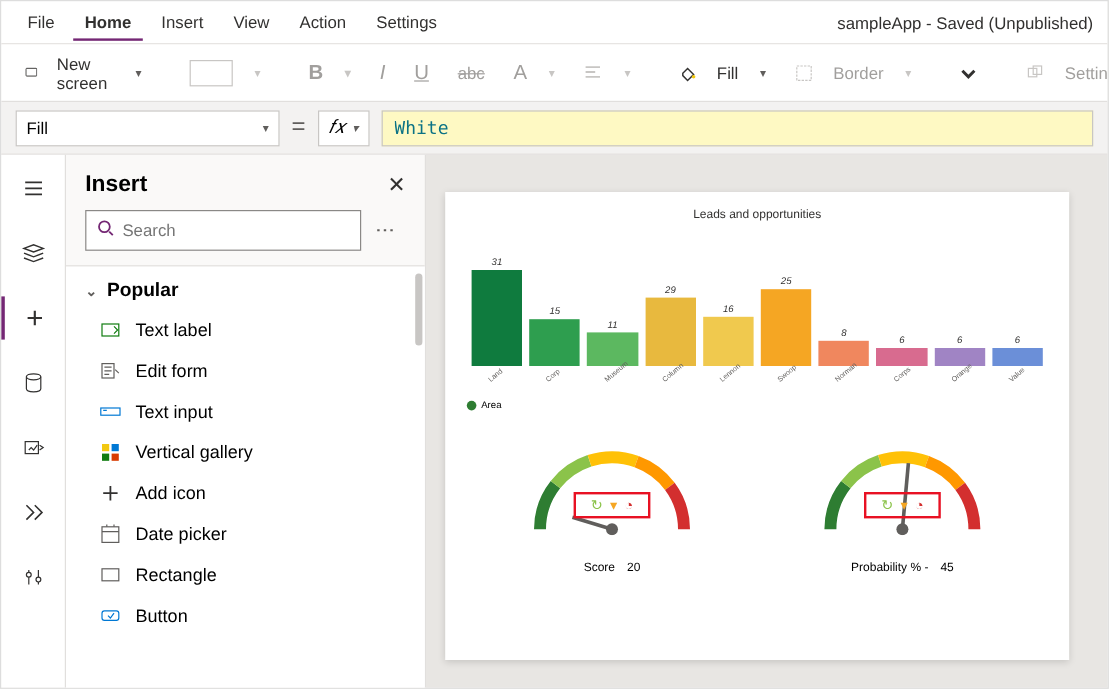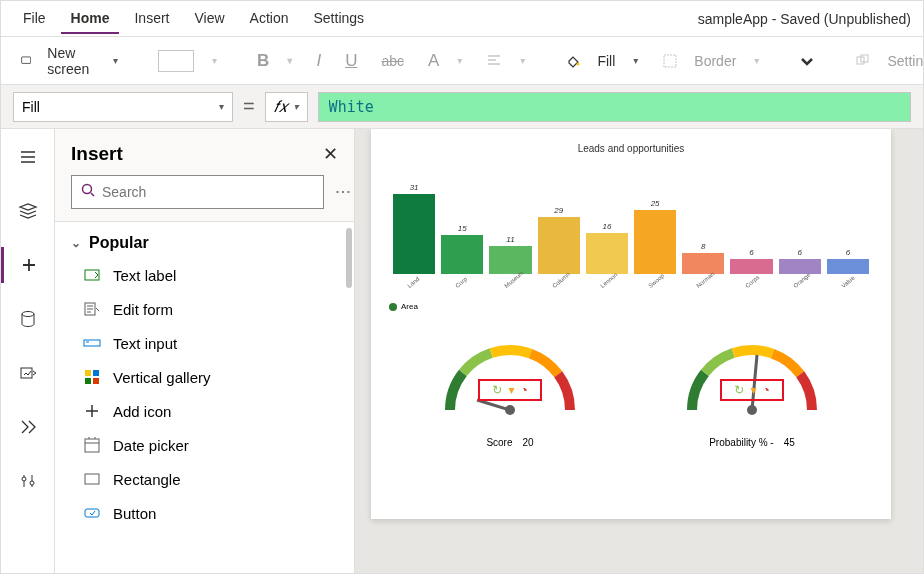--- a/index.html
+++ b/index.html
@@ -20,49 +20,49 @@
   .icon-sm { width: 16px; height: 16px; display: inline-flex; align-items: center; justify-content: center; }
   .chev { font-size: 10px; color: #605e5c; margin-left: 2px; }
   .chev.dim { color: #c8c6c4; }
   .color-swatch { width: 36px; height: 22px; border: 1px solid #c8c6c4; background: transparent; }
 
   
   .formula-bar { height: 44px; display: flex; align-items: center; padding: 8px 12px; background: #f3f2f1; gap: 10px; border-bottom: 1px solid #e1dfdd; }
   .prop-select { width: 220px; height: 30px; background: #fff; border: 1px solid #c8c6c4; display: flex; align-items: center; padding: 0 8px; justify-content: space-between; font-size: 14px; }
   .fx-eq { font-size: 20px; color: #605e5c; }
   .fx-box { height: 30px; background: #fff; border: 1px solid #c8c6c4; display: flex; align-items: center; padding: 0 8px; font-size: 14px; font-style: italic; gap: 4px;}
-  .formula-input { flex: 1; height: 30px; background: #86efac; border: 1px solid #c8c6c4; padding: 0 10px; font-size: 15px; color: #0b7285; font-family: Consolas, monospace; }
+  .formula-input { flex: 1; height: 30px; background: #fef9c3; border: 1px solid #c8c6c4; padding: 0 10px; font-size: 15px; color: #0b7285; font-family: Consolas, monospace; }
 
   
   .main { display: flex; height: calc(574px - 36px - 48px - 44px); }
 
   
   .rail { width: 54px; background: #fff; border-right: 1px solid #e1dfdd; display: flex; flex-direction: column; align-items: center; padding-top: 10px; gap: 18px; }
   .rail-btn { width: 36px; height: 36px; display: flex; align-items: center; justify-content: center; cursor: pointer; color: #323130; }
   .rail-btn.active { border-left: 3px solid #742774; width: 100%; padding-left: 0; }
   .rail-btn svg { width: 20px; height: 20px; }
 
   
   .insert-pane { width: 300px; background: #faf9f8; border-right: 1px solid #e1dfdd; display: flex; flex-direction: column; position: relative; }
   .insert-header { display: flex; align-items: center; justify-content: space-between; padding: 14px 16px 10px 16px; }
   .insert-title { font-size: 19px; font-weight: 600; }
   .insert-close { font-size: 18px; cursor: pointer; color: #323130; }
-  .insert-search-row { display: flex; align-items: center; padding: 0 1px 12px 16px; gap: 10px; }
+  .insert-search-row { display: flex; align-items: center; padding: 0 24px 12px 16px; gap: 10px; }
   .search-box { flex: 1; height: 34px; border: 1px solid #8a8886; background: #fff; display: flex; align-items: center; padding: 0 8px; gap: 6px; }
   .search-box input { border: none; outline: none; flex: 1; font-size: 14px; }
   .more-dots { color: #605e5c; font-size: 16px; cursor: pointer; letter-spacing: 1px; writing-mode: vertical-rl; }
   .insert-scroll { flex: 1; overflow-y: hidden; border-top: 1px solid #e1dfdd; background: #fff; position: relative; }
   .scroll-thumb { position: absolute; right: 2px; top: 6px; width: 6px; height: 60px; background: #c8c6c4; border-radius: 3px; }
   .cat-header { display: flex; align-items: center; gap: 8px; padding: 12px 16px 6px 16px; font-size: 16px; font-weight: 600; cursor: pointer; }
   .cat-header .chev-icon { transform: rotate(0); font-size: 12px; color: #605e5c; }
   .insert-item { display: flex; align-items: center; gap: 12px; padding: 8px 16px 8px 28px; font-size: 15px; cursor: pointer; }
   .insert-item .ii-icon { width: 18px; height: 18px; display: flex; align-items: center; justify-content: center; }
 
   
-  .canvas-wrap { flex: 1; background: #e8e6e3; display: flex; align-items: flex-start; justify-content: flex-start; padding: 0 0 0 16px; overflow: hidden; }
+  .canvas-wrap { flex: 1; background: #e8e6e3; display: flex; align-items: flex-start; justify-content: flex-start; padding: 31px 0 0 16px; overflow: hidden; }
   .canvas { width: 520px; height: 390px; background: #fff; box-shadow: 0 2px 6px rgba(0,0,0,.15); padding: 14px 18px; position: relative; }
   .chart-title { text-align: center; font-size: 10px; color: #323130; margin-bottom: 10px; }
   .chart-area { height: 120px; display: flex; align-items: flex-end; gap: 6px; padding: 0 4px; }
   .bar-col { flex: 1; display: flex; flex-direction: column; align-items: center; }
   .bar-val { font-size: 8px; color: #323130; margin-bottom: 2px; font-style: italic; }
   .bar { width: 100%; }
   .bar-lab { font-size: 6px; color: #605e5c; margin-top: 4px; transform: rotate(-40deg); transform-origin: top; width: 20px; white-space: nowrap; }
   .legend { display: flex; align-items: center; gap: 4px; font-size: 8px; margin-top: 18px; }
   .legend-dot { width: 8px; height: 8px; background: #2e7d32; border-radius: 50%; }
   

